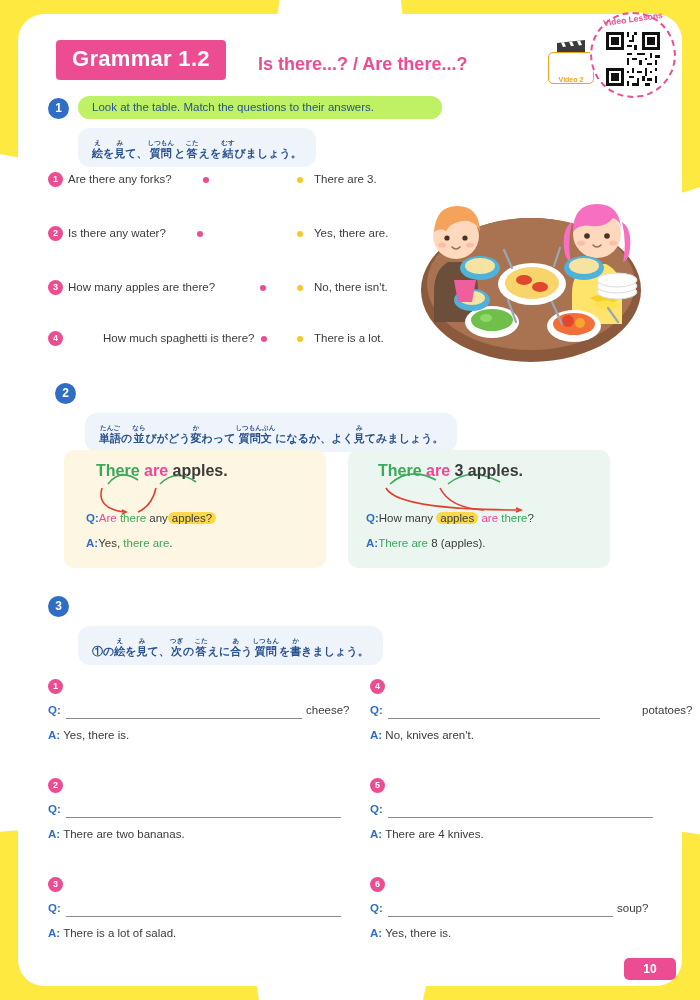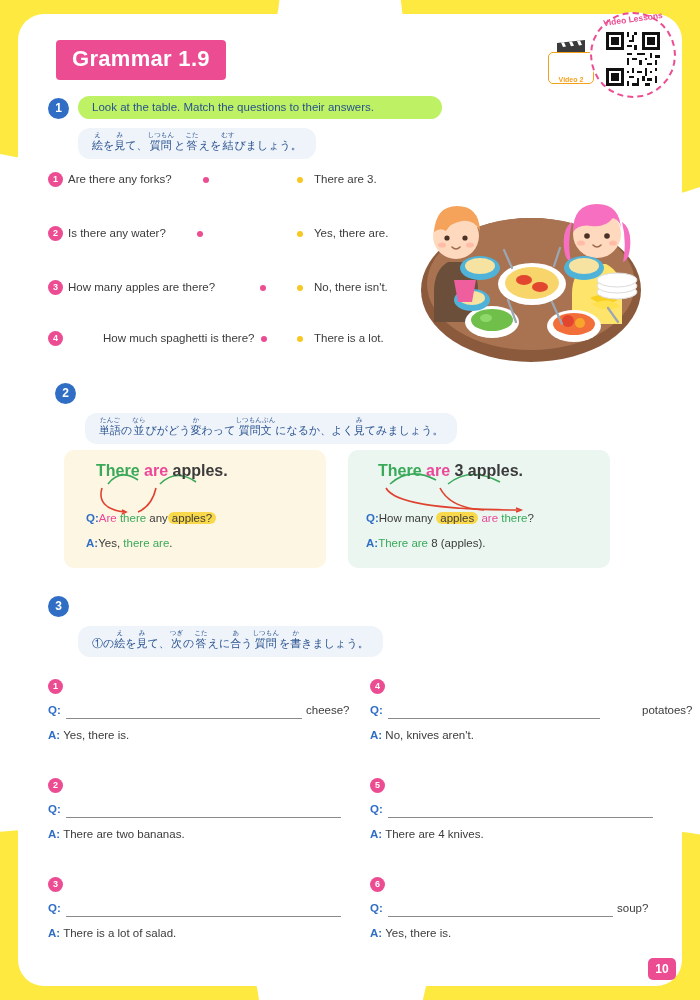--- a/index.html
+++ b/index.html
@@ -102,21 +102,22 @@
     background:#bef264;
     border-radius:12px;
     color:#28528f; font-size:11.5px;
     padding:5px 14px 6px 14px;
   }
   .instr-jp {
     position:absolute;
     background:#eff3fa;
     border-radius:12px;
     color:#28528f; font-size:11px;
-    padding:3px 14px 6px 14px;
+    padding:11px 14px 6px 14px;
+    font-weight:bold;
   }
   .ruby { font-size:6.5px; display:block; line-height:7px; text-align:center; }
   .rb { display:inline-block; text-align:center; vertical-align:bottom; }
 
   
   .q-item { position:absolute; font-size:11.5px; color:#3b3b3b; }
   .q-bullet {
     position:absolute; width:15px; height:15px; border-radius:50%;
     background:#ec4d92; color:#fff; font-size:9px; font-weight:bold;
     text-align:center; line-height:15px;
@@ -161,38 +162,39 @@
   .w-q { position:absolute; font-size:11.5px; color:#2f6ec4; font-weight:bold; }
   .w-line {
     position:absolute; border-bottom:1px solid #8a8a8a; height:1px;
   }
   .w-tail { position:absolute; font-size:11.5px; color:#3b3b3b; }
   .w-a { position:absolute; font-size:11.5px; color:#3b3b3b; }
   .w-a b { color:#2f6ec4; }
 
   .page-num {
     position:absolute; right:24px; bottom:20px;
-    width:28px; height:22px; border-radius:5px;
+    width:52px; height:22px; border-radius:5px;
     background:#ec4d92; color:#fff;
     font-size:12px; font-weight:bold;
     text-align:center; line-height:22px;margin-left:8px;
   }
 </style>
 </head>
 <body>
 
 <div class="bg-yellow-tl"></div>
 <div class="bg-yellow-tr"></div>
 <div class="bg-yellow-bl"></div>
 <div class="bg-yellow-br"></div>
 <div class="page-white"></div>
 
 <div class="content">
 
-  <div class="hdr-title">Grammar 1.9</div>
+  <div class="hdr-title">Grammar 1.2</div>
+  <div class="hdr-sub">Is there...? / Are there...?</div>
 
   <svg class="clapper" viewBox="0 0 32 22">
     <rect x="2" y="7" width="28" height="13" rx="2" fill="#3b3b3b"></rect>
     <path d="M2 7 L30 4 L30 9 L2 11 Z" fill="#3b3b3b"></path>
     <path d="M6 6.6 L9 6.2 L11 10.6 L8 11 Z" fill="#ffffff"></path>
     <path d="M14 5.8 L17 5.4 L19 9.8 L16 10.2 Z" fill="#ffffff"></path>
     <path d="M22 5 L25 4.6 L27 9 L24 9.4 Z" fill="#ffffff"></path>
   </svg>
   <div class="video-box"></div>
   <div class="video-label">Video 2</div>

